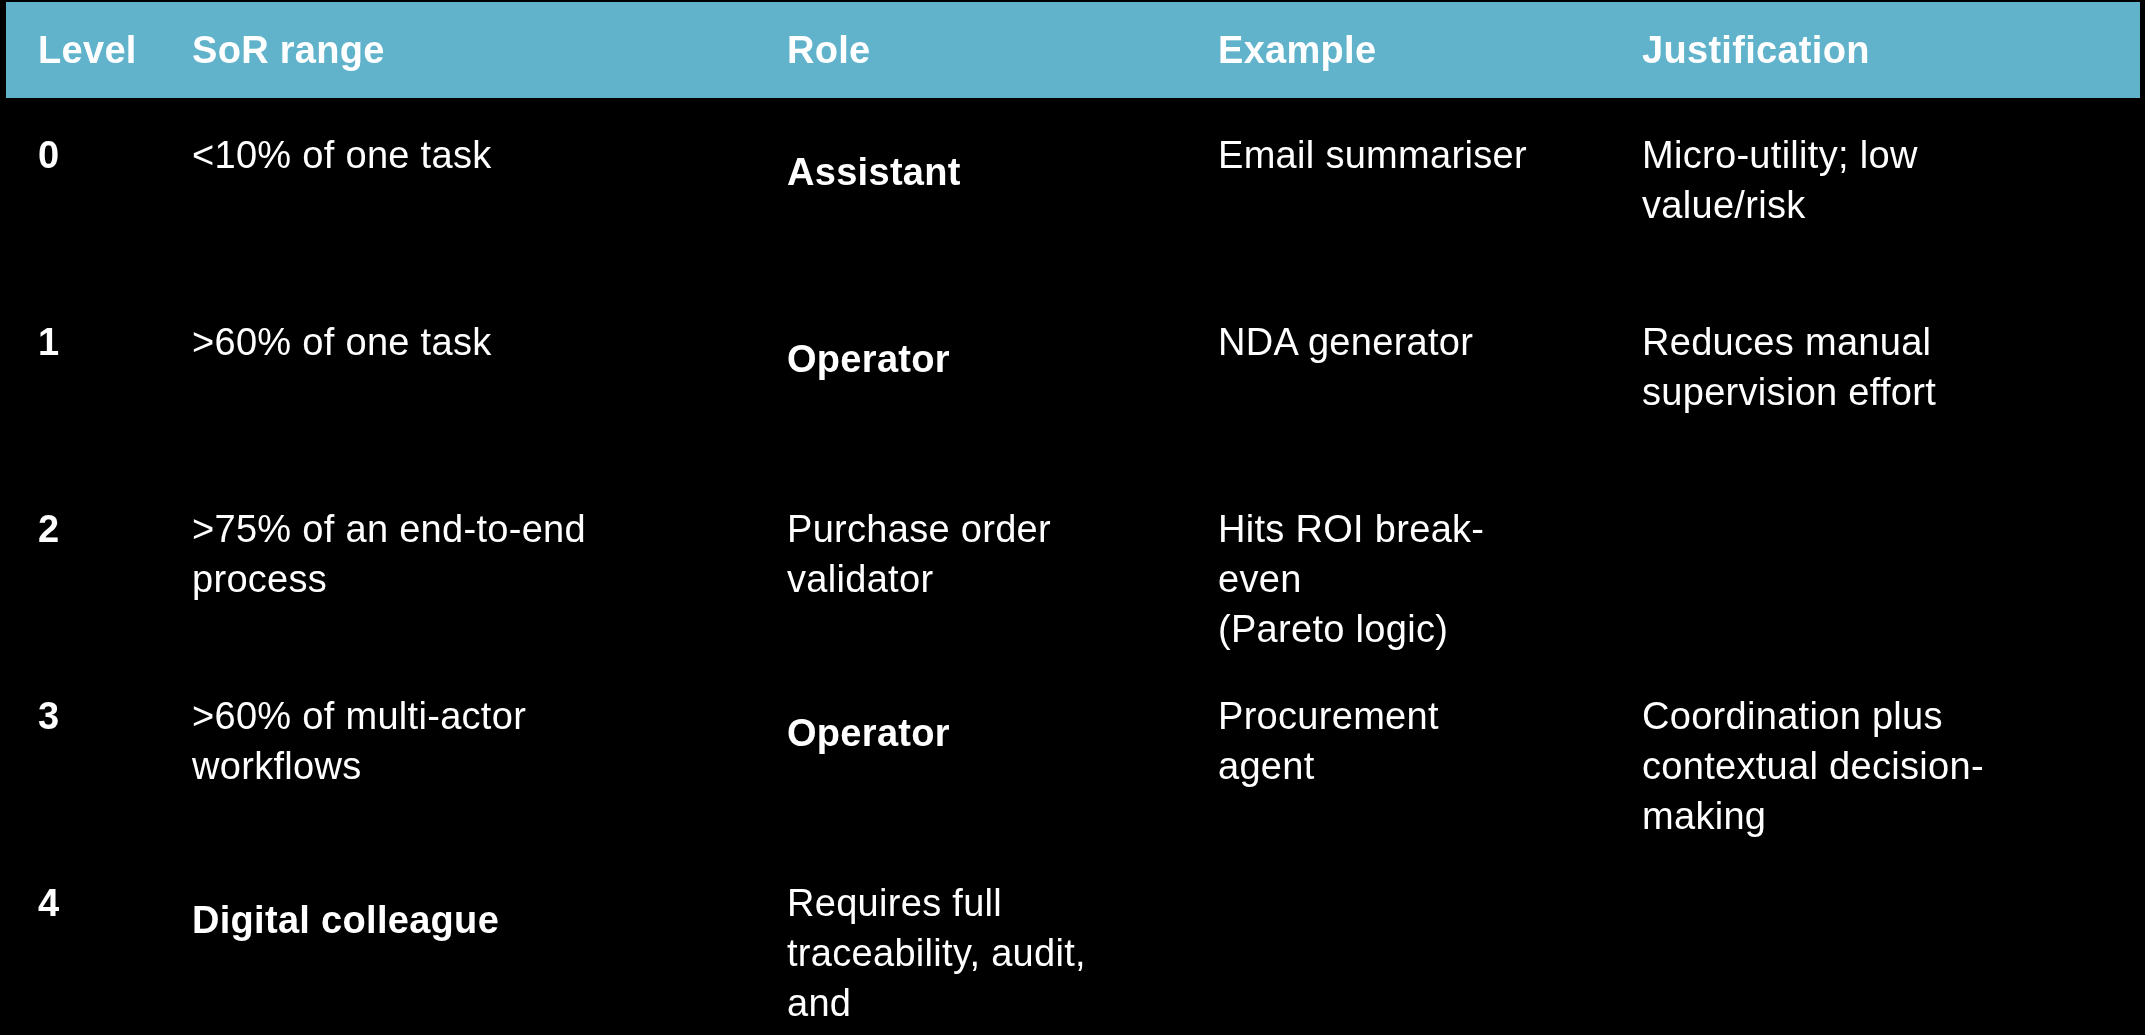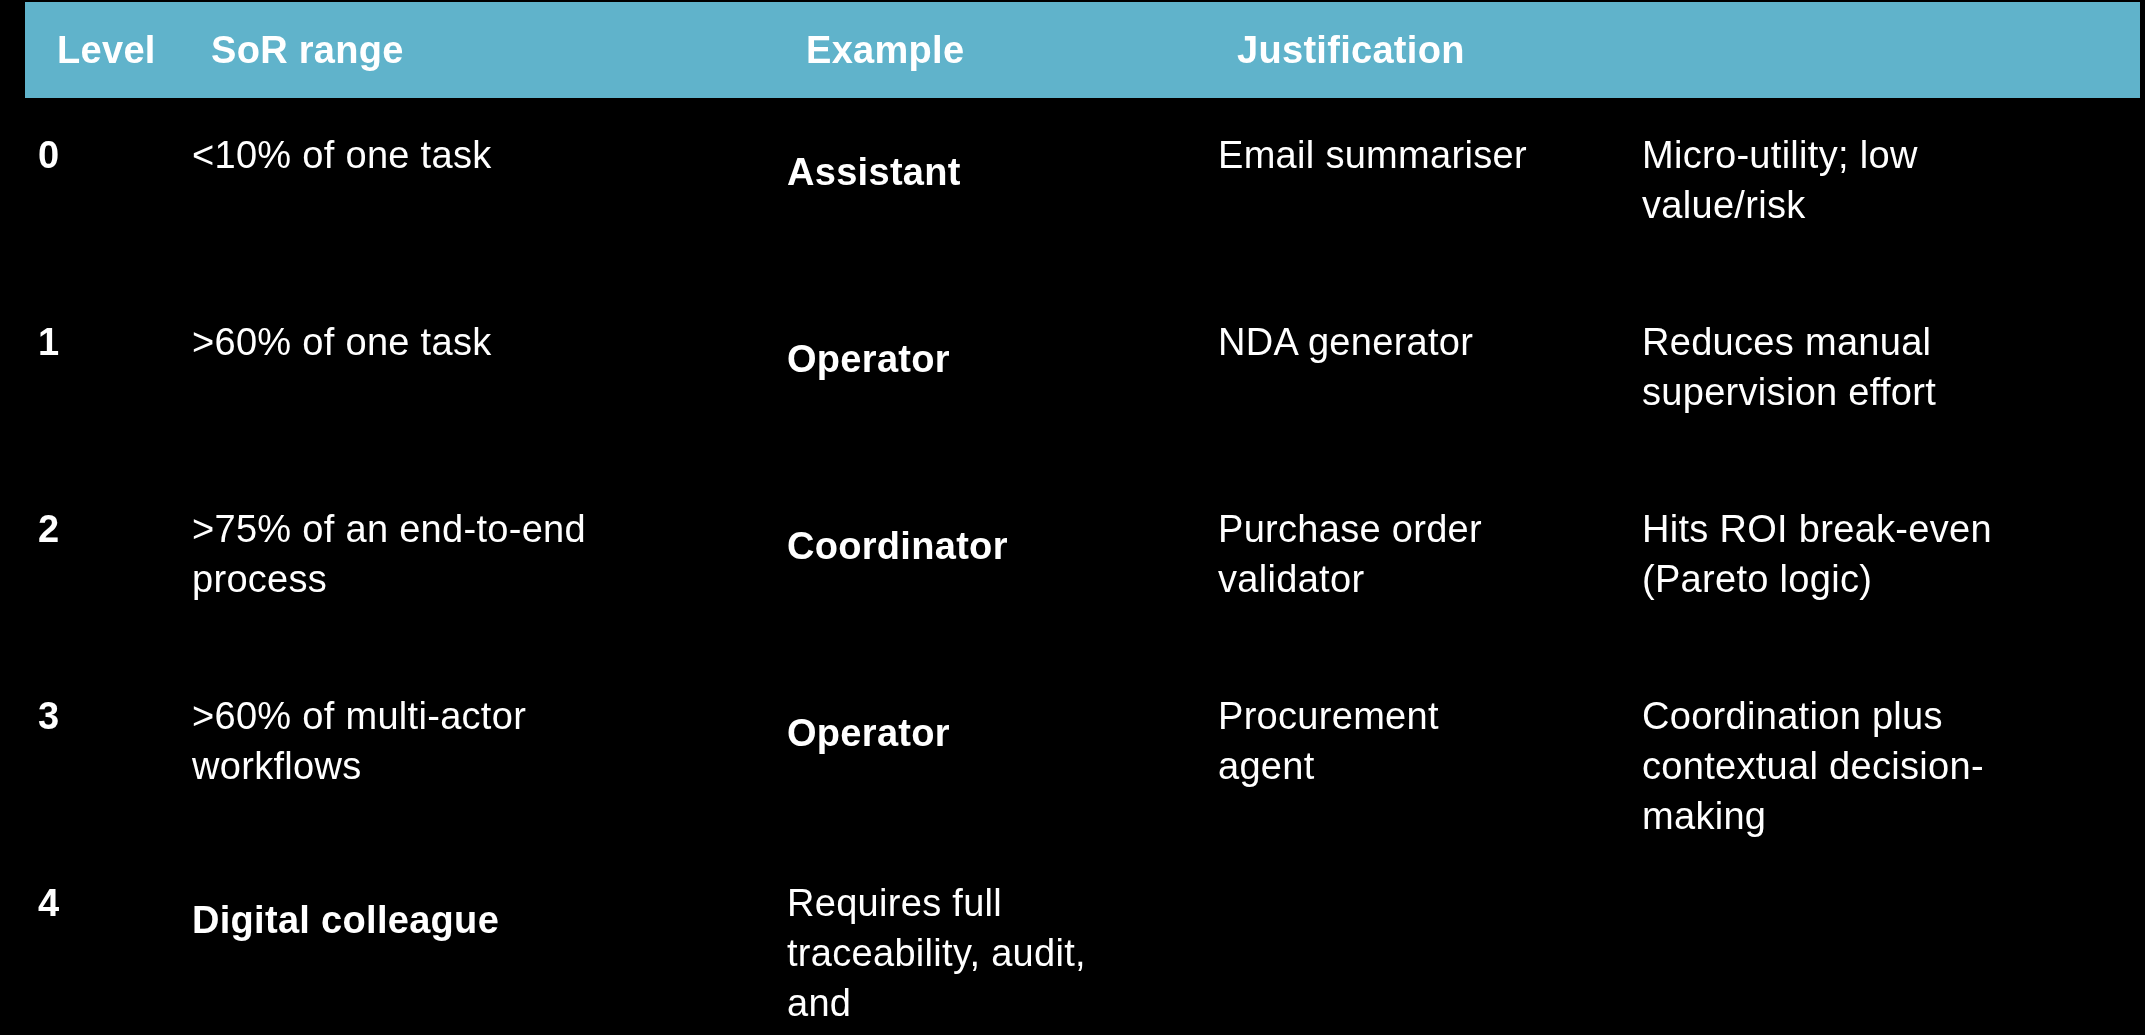--- a/index.html
+++ b/index.html
@@ -17,21 +17,20 @@
   }
   
   .header-band {
     position: absolute;
     left: 6px; top: 2px; right: 5px;
     height: 96px;
     background: #60B3CB;
     display: grid;
     grid-template-columns: 146px 595px 431px 424px 1fr;
     align-items: center;
-    margin-left: 19px;
   }
   .header-cell {
     font-weight: 700;
     font-size: 38px;
     letter-spacing: 0.3px;
     color: #ffffff;
     padding-left: 40px;
     white-space: nowrap;
   }
   .header-cell.col-level { padding-left: 32px; }
@@ -59,20 +58,21 @@
   .cell.col-justification { padding-right: 70px; }
 </style>
 </head>
 <body>
 
 <div class="frame">
 
   <div class="header-band">
     <div class="header-cell col-level">Level</div>
     <div class="header-cell">SoR range</div>
+    <div class="header-cell">Role</div>
     <div class="header-cell">Example</div>
     <div class="header-cell">Justification</div>
   </div>
 
   <div class="body-rows">
 
     <div class="row">
       <div class="cell col-level">0</div>
       <div class="cell col-sor">&lt;10% of one task</div>
       <div class="cell col-role">Assistant</div>
@@ -87,21 +87,20 @@
       <div class="cell col-role">Operator</div>
       <div class="cell col-example">NDA generator</div>
       <div class="cell col-justification">Reduces manual
 supervision effort</div>
     </div>
 
     <div class="row">
       <div class="cell col-level">2</div>
       <div class="cell col-sor">&gt;75% of an end-to-end
 process</div>
-      <div class="cell col-role">Coordinator</div>
       <div class="cell col-example">Purchase order
 validator</div>
       <div class="cell col-justification">Hits ROI break-even
 (Pareto logic)</div>
     </div>
 
     <div class="row">
       <div class="cell col-level">3</div>
       <div class="cell col-sor">&gt;60% of multi-actor
 workflows</div>

